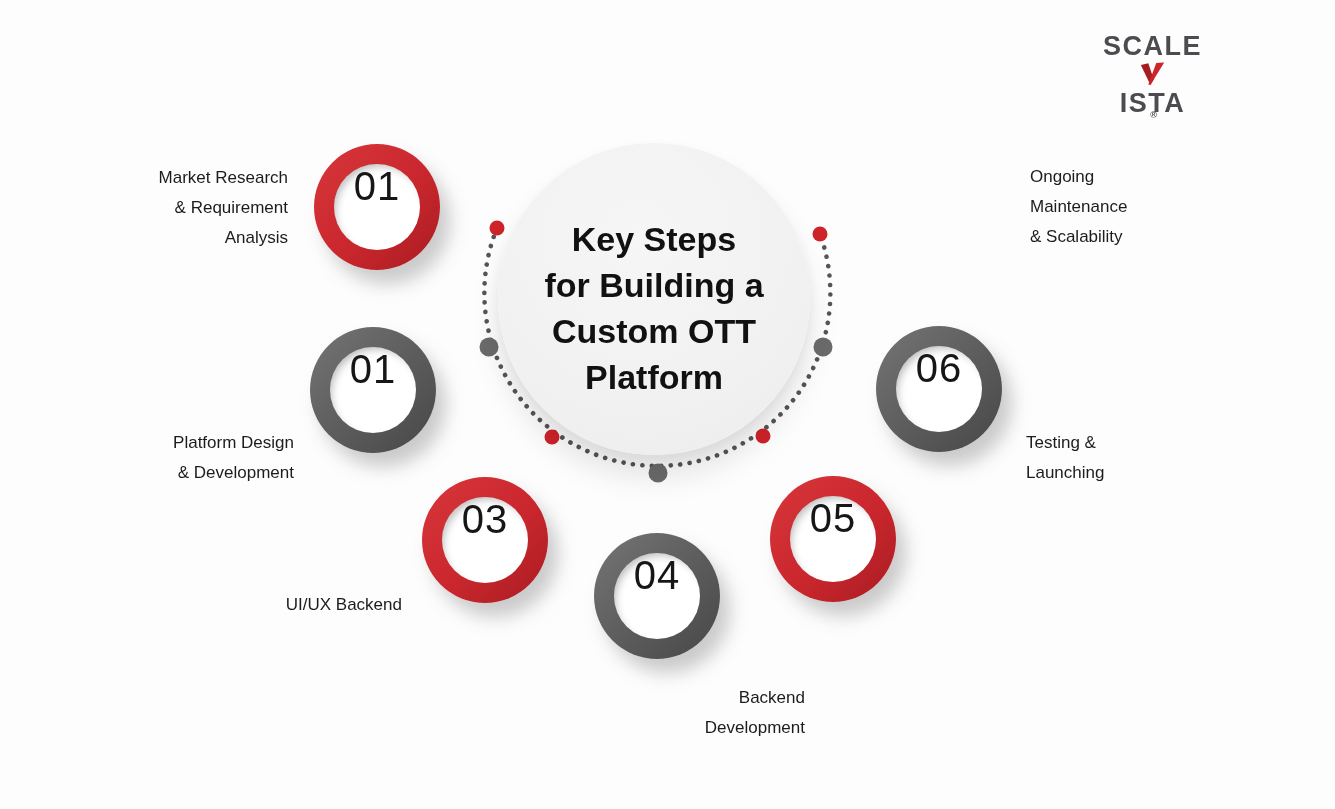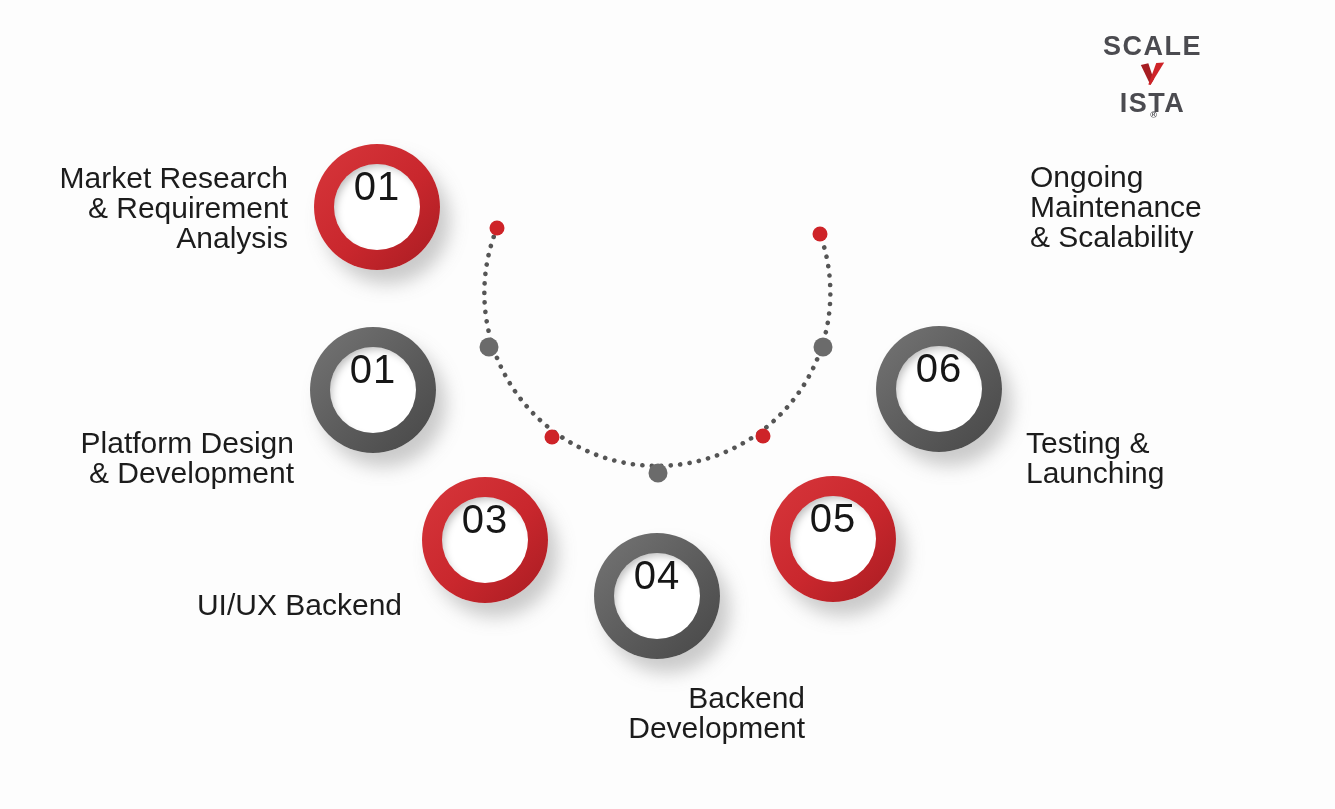--- a/index.html
+++ b/index.html
@@ -73,21 +73,21 @@
     box-shadow:inset 4px 5px 9px -3px rgba(0,0,0,0.28);
     display:flex;align-items:flex-start;justify-content:center;
   }
   .ring .num{
     font-size:40px;color:#161616;letter-spacing:1px;
   }
 
   
   .step-label{
     position:absolute;
-    font-size:30px;line-height:30px;
+    font-size:17px;line-height:30px;
     color:var(--label-text,#1C1C1C);
     white-space:pre-line;
     z-index:5;
   }
   .ta-r{text-align:right;}
   .ta-l{text-align:left;}
   .ta-c{text-align:right;}
 </style>
 </head>
 <body>
@@ -108,20 +108,26 @@
     <path class="orbit-path" d="M 497 228 A 173 173 0 1 0 820 234"></path>
     <circle cx="497" cy="228" r="7.5" style="fill:var(--dot-red,#CE2328)"></circle>
     <circle cx="489" cy="347" r="9.5" style="fill:var(--dot-gray,#6B6B6B)"></circle>
     <circle cx="552" cy="437" r="7.5" style="fill:var(--dot-red,#CE2328)"></circle>
     <circle cx="658" cy="473" r="9.5" style="fill:var(--dot-gray,#6B6B6B)"></circle>
     <circle cx="763" cy="436" r="7.5" style="fill:var(--dot-red,#CE2328)"></circle>
     <circle cx="823" cy="347" r="9.5" style="fill:var(--dot-gray,#6B6B6B)"></circle>
     <circle cx="820" cy="234" r="7.5" style="fill:var(--dot-red,#CE2328)"></circle>
   </svg>
 
+  <div class="center-circle">
+    <div class="center-title">Key Steps
+for Building a
+Custom OTT
+Platform</div>
+  </div>
 
   <div class="ring red" style="left:314px;top:144px">
     <div class="hole">
       <span class="num">01</span>
     </div>
   </div>
   <div class="step-label ta-r" style="right:1047px;top:163px">Market Research
 &amp; Requirement
 Analysis</div>
 

